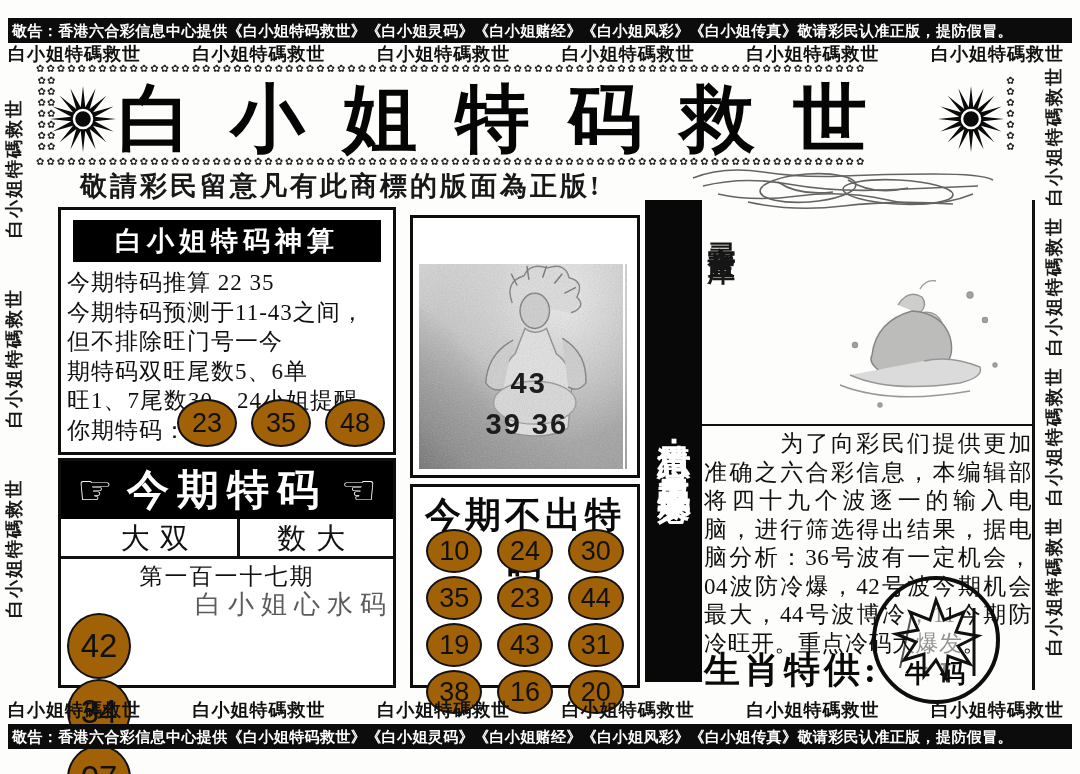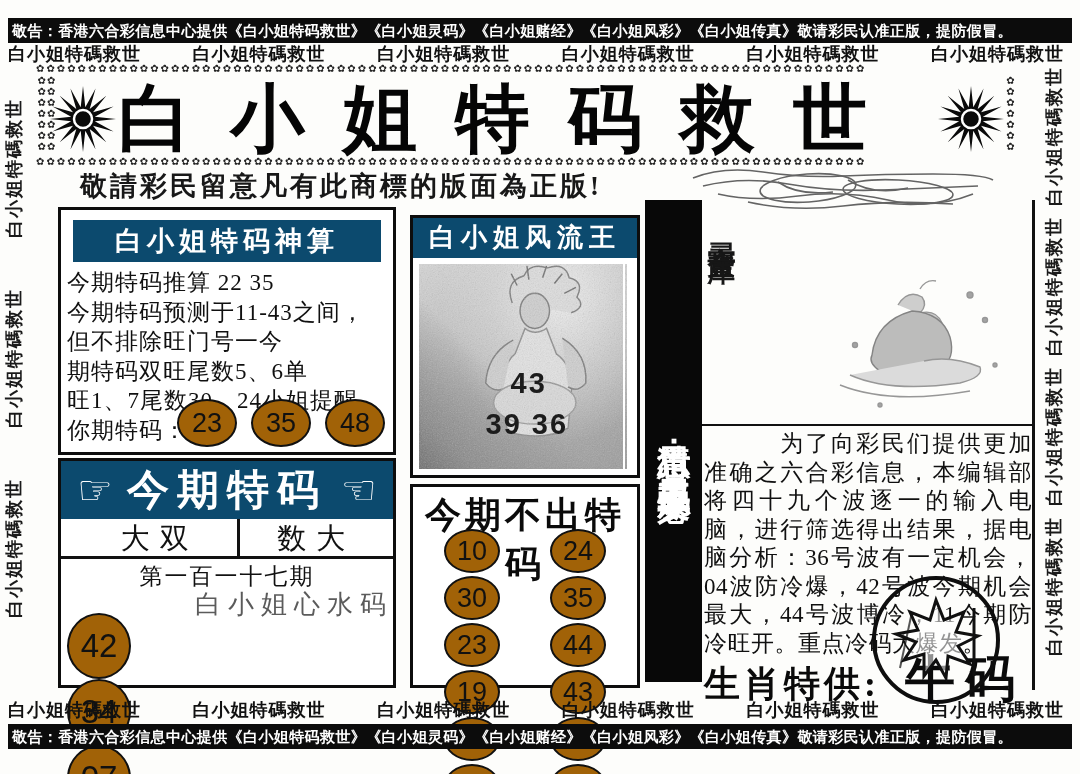--- a/index.html
+++ b/index.html
@@ -41,21 +41,21 @@
     font-size:74px;font-weight:bold;letter-spacing:0.52em;
     line-height:86px;white-space:nowrap;overflow:hidden;color:#050505;
   }
   .subtitle{
     left:80px;top:168px;font-size:27px;font-weight:bold;letter-spacing:3px;
     white-space:nowrap;color:#181818;
   }
 
   
   .frame{border:3px solid #0d0d0d;box-sizing:border-box;background:#fff;}
-  .blackbar{background:#0c4a6e;color:#fff;text-align:center;}
+  .blackbar{background:#000000;color:#fff;text-align:center;}
 
   
   .boxA-head{left:12px;top:10px;right:12px;height:42px;font-size:27px;
     font-weight:bold;letter-spacing:5px;line-height:42px;}
   .boxA-body{left:6px;top:58px;right:6px;font-size:23px;line-height:29.5px;
     letter-spacing:1px;color:#101010;}
   .pill{border:2px solid #111;border-radius:50%;display:flex;align-items:center;
     justify-content:center;background:#a16207;color:#111;}
 
   
@@ -78,21 +78,21 @@
       linear-gradient(160deg,#d6d6d6 0%,#b9b9b9 45%,#a7a7a7 75%,#9b9b9b 100%);
     overflow:hidden;
   }
   .photo-num{position:absolute;font-size:29px;color:#1c1c1c;font-weight:bold;
     letter-spacing:2px;}
 
   
   .boxD-head{left:0;top:4px;width:100%;font-size:36px;font-weight:bold;
     letter-spacing:4px;text-align:center;color:#0a0a0a;}
   .gridD{left:8px;top:42px;right:8px;bottom:4px;display:grid;
-    grid-template-columns:repeat(2,1fr);row-gap:3px;column-gap:4px;
+    grid-template-columns:repeat(3,1fr);row-gap:3px;column-gap:4px;
     justify-items:center;align-items:center;}
   .gridD .pill{width:52px;height:40px;border-radius:50%;font-size:27px;}
 
   
   .strip{
     left:645px;top:200px;width:57px;height:482px;background:#080808;color:#fff;
     writing-mode:vertical-rl;text-orientation:upright;
     font-size:33px;font-weight:bold;line-height:57px;letter-spacing:1px;
     text-align:center;font-family:"Liberation Serif","DejaVu Serif",serif;
   }
@@ -101,21 +101,21 @@
   .treasure{
     left:702px;top:220px;writing-mode:vertical-rl;text-orientation:upright;
     font-size:28px;font-weight:bold;letter-spacing:4px;color:#161616;
   }
   .para{
     left:704px;top:430px;width:328px;font-size:23px;line-height:28.5px;
     letter-spacing:0.5px;text-align:justify;color:#101010;
   }
   .zodiac{left:704px;top:646px;font-size:36px;font-weight:bold;
     letter-spacing:4px;color:#0a0a0a;white-space:nowrap;}
-  .zodiac .val{font-size:50px;letter-spacing:10px;text-align:right;}
+  .zodiac .val{font-size:25px;letter-spacing:10px;text-align:right;}
   .vline{width:3px;background:#111;}
   .hline{height:2px;background:#111;}
 </style>
 </head>
 <body>
 
 <div class="abs notice-bar" style="top:18px;">敬告：香港六合彩信息中心提供《白小姐特码救世》《白小姐灵码》《白小姐赌经》《白小姐风彩》《白小姐传真》敬请彩民认准正版，提防假冒。</div>
 
 <div class="abs brand-row" style="top:42px;">
   <span>白小姐特碼救世</span>
@@ -186,21 +186,20 @@
   <div class="abs" style="left:6px;top:152px;right:6px;display:flex;flex-direction:column;">
     <div class="pill" style="width:60px;height:62px;font-size:33px;">42</div>
     <div class="pill" style="width:60px;height:62px;font-size:33px;">34</div>
     <div class="pill" style="width:60px;height:62px;font-size:33px;">07</div>
     <div class="pill" style="width:60px;height:62px;font-size:33px;">41</div>
     <div class="pill" style="width:60px;height:62px;font-size:33px;">37</div>
   </div>
 </div>
 
 <div class="abs frame" style="left:410px;top:215px;width:230px;height:263px;">
-  <div class="abs blackbar serif" style="left:0;top:0;width:100%;height:40px;font-size:26px;font-weight:bold;letter-spacing:6px;line-height:40px;">白小姐风流王</div>
   <div class="abs photo">
     <svg width="100%" height="100%" viewBox="0 0 212 210" preserveAspectRatio="none">
       <defs>
         <filter id="grain">
             <feTurbulence type="fractalNoise" baseFrequency="0.8" numOctaves="3" stitchTiles="stitch"></feTurbulence>
             <feColorMatrix type="saturate" values="0"></feColorMatrix>
           </filter>
       </defs>
       <g fill="none" stroke="#7c7c7c" stroke-width="1.5">
         <path d="M95,40 q-8,-22 12,-28 q6,-14 24,-8 q18,-6 22,10 q16,4 8,20 q10,10 -6,16" fill="#dedede"></path>

